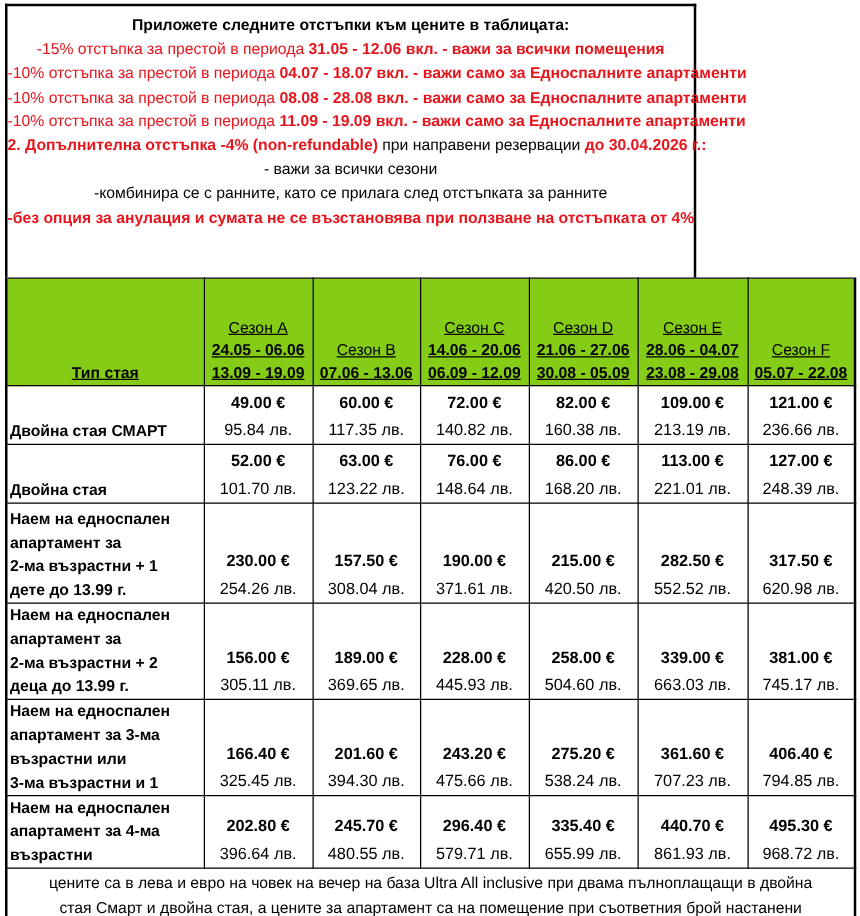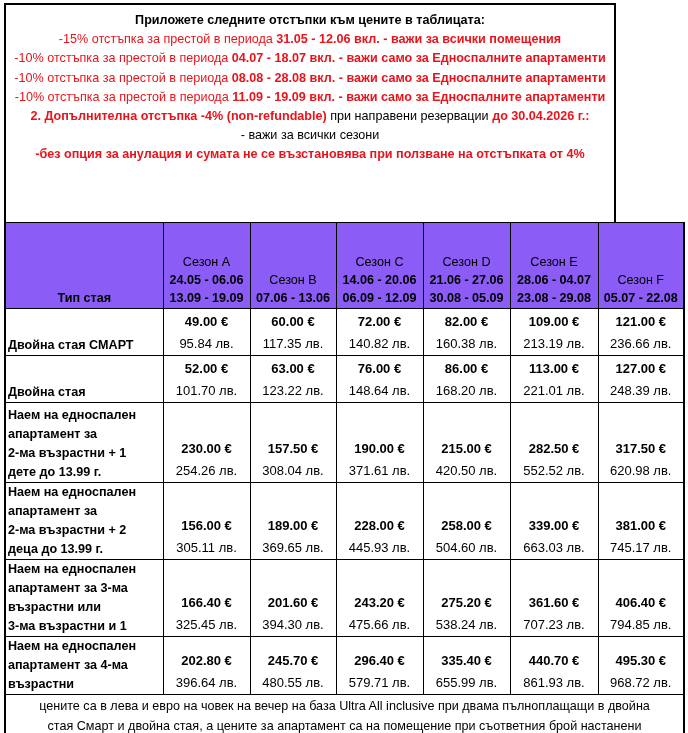--- a/index.html
+++ b/index.html
@@ -1,25 +1,25 @@
 <!DOCTYPE html>
 <html><head>
 <meta charset="utf-8">
 <style>
   html, body { margin: 0; padding: 0; background: #ffffff; }
   body { width: 688px; height: 733px; position: relative; font-family: "Liberation Sans", sans-serif; color: #000; overflow: hidden; }
   .sheet { position: absolute; left: 4px; top: 3px; width: 679px; }
-  .notes { border: 2px solid #000; border-bottom: none; box-sizing: border-box; width: 612px; height: 219px; text-align: center; font-size: 12.6px; padding-top: 6px; }
+  .notes { border: 2px solid #000; border-bottom: none; box-sizing: border-box; width: 553px; height: 219px; text-align: center; font-size: 12.6px; padding-top: 6px; }
   .notes .line { height: 19.2px; line-height: 19.2px; white-space: nowrap; }
   .red { color: #e8141c; }
   .b { font-weight: bold; }
   table { border-collapse: collapse; width: 679px; table-layout: fixed; font-size: 12.6px; }
   td, th { border: 1px solid #000; padding: 0; }
   table { border-left: 2px solid #000; border-right: 2px solid #000; }
-  th { background: #8b5cf6; font-weight: normal; vertical-align: bottom; text-align: center; line-height: 18px; padding-bottom: 1px; }
+  th { background: #84cc16; font-weight: normal; vertical-align: bottom; text-align: center; line-height: 18px; padding-bottom: 1px; text-decoration: underline; }
   th .dates { font-weight: bold; }
   th.type { font-weight: bold; }
   td.room { font-weight: bold; vertical-align: bottom; text-align: left; padding-left: 2px; line-height: 19px; padding-bottom: 0; margin-left: 28px; }
   td.price { text-align: center; vertical-align: bottom; line-height: 22px; font-size: 13px; }
   td.price .eur { font-weight: bold; display: block; }
   td.price .bgn { display: block; }
   td.footer { text-align: center; font-size: 12.6px; line-height: 20px; border-bottom: 2px solid #000; padding: 1px 0 2px 0; }
 </style>
 </head>
 <body>
@@ -36,20 +36,21 @@
     <div class="line">
       <span class="red">-10%</span><span class="red"> отстъпка за престой в периода </span><span class="red b">08.08 - 28.08 вкл. - важи само за Едноспалните апартаменти</span>
     </div>
     <div class="line">
       <span class="red">-10%</span><span class="red"> отстъпка за престой в периода </span><span class="red b">11.09 - 19.09 вкл. - важи само за Едноспалните апартаменти</span>
     </div>
     <div class="line">
       <span class="red b">2. Допълнителна отстъпка -4% (non-refundable)</span><span> при направени резервации </span><span class="red b">до 30.04.2026 г.:</span>
     </div>
     <div class="line">- важи за всички сезони</div>
+    <div class="line">-комбинира се с ранните, като се прилага след отстъпката за ранните</div>
     <div class="line red b">-без опция за анулация и сумата не се възстановява при ползване на отстъпката от 4%</div>
   </div>
 
   <table>
     <colgroup>
       <col style="width:158px">
         <col style="width:87px">
         <col style="width:86px">
         <col style="width:87px">
         <col style="width:87px">

